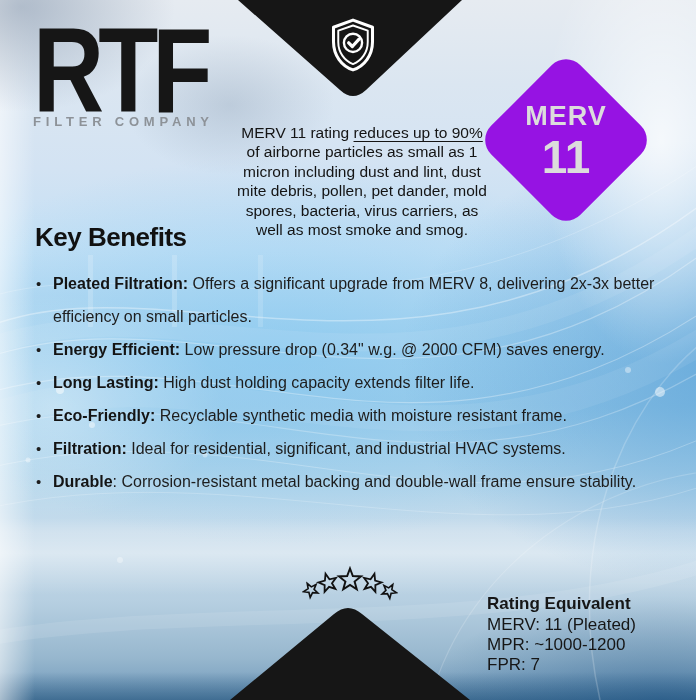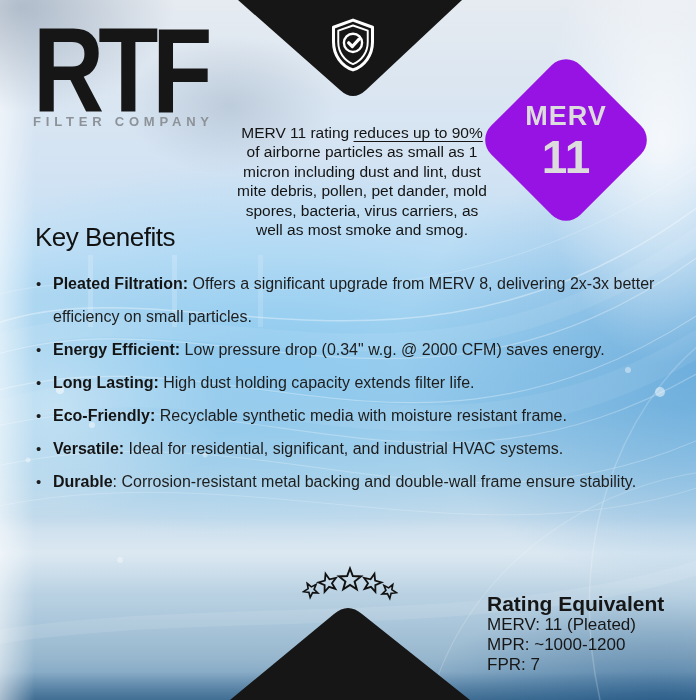--- a/index.html
+++ b/index.html
@@ -39,33 +39,33 @@
   
   .badge{left:503px;top:77px;width:126px;height:126px;background:#9613E3;
     border-radius:20px;transform:rotate(45deg);}
   .badge-inner{position:absolute;inset:0;transform:rotate(-45deg);
     display:flex;flex-direction:column;align-items:center;justify-content:center;
     color:#DCDCDC;}
   .badge-label{font-size:27px;font-weight:bold;letter-spacing:1px;}
   .badge-value{font-size:46px;font-weight:bold;line-height:1;margin-top:2px;}
 
   
-  .kb-heading{left:35px;top:222px;font-size:26px;font-weight:normal;letter-spacing:-0.5px;color:#111;margin:0;text-align:right;}
+  .kb-heading{left:35px;top:222px;font-size:26px;font-weight:bold;letter-spacing:-0.5px;color:#111;margin:0;text-align:right;}
   .benefits{left:36px;top:267px;width:640px;margin:0;padding:0;list-style:none;}
   .benefits li{position:relative;padding-left:17px;font-size:16px;line-height:33px;color:#1d1d1d;}
   .benefits li::before{content:"•";position:absolute;left:0;top:0;font-size:15px;color:#1d1d1d;}
   .benefits .b{font-weight:bold;color:#141414;}
 
   
   .stars{left:302px;top:566px;}
   .tri{left:228px;bottom:0;}
 
   
   .rating{left:487px;top:594px;font-size:17px;color:#161616;line-height:20px;}
-  .rating-h{font-weight:bold;margin:0 0 1px 0;font-size:21px;}
+  .rating-h{font-weight:bold;margin:0 0 1px 0;font-size:17px;}
   .rating div{margin:0;}
 </style>
 </head>
 <body>
 
 <div class="stage">
 
   <svg class="bg-waves" width="700" height="700" viewBox="0 0 700 700">
     <g fill="none" stroke="#ffffff">
       <path d="M-20,420 C220,330 430,520 720,330" stroke-width="26" opacity="0.07"></path>
@@ -120,21 +120,21 @@
       <div class="badge-value">11</div>
     </div>
   </div>
 
   <h2 class="layer kb-heading">Key Benefits</h2>
   <ul class="layer benefits">
     <li><span class="b">Pleated Filtration:</span><span> Offers a significant upgrade from MERV 8, delivering 2x-3x better efficiency on small particles.</span></li>
     <li><span class="b">Energy Efficient:</span><span> Low pressure drop (0.34" w.g. @ 2000 CFM) saves energy.</span></li>
     <li><span class="b">Long Lasting:</span><span> High dust holding capacity extends filter life.</span></li>
     <li><span class="b">Eco-Friendly:</span><span> Recyclable synthetic media with moisture resistant frame.</span></li>
-    <li><span class="b">Versatile:</span><span> Ideal for residential, significant, and industrial HVAC systems.</span></li>
+    <li><span class="b">Filtration:</span><span> Ideal for residential, significant, and industrial HVAC systems.</span></li>
     <li><span class="b">Durable</span><span>: Corrosion-resistant metal backing and double-wall frame ensure stability.</span></li>
   </ul>
 
   <svg class="layer stars" width="96" height="36" viewBox="0 0 96 36">
     <g fill="none" stroke="#111111" stroke-linejoin="miter">
       <path d="M0,-1 L0.247,-0.34 L0.951,-0.309 L0.399,0.13 L0.588,0.809 L0,0.42 L-0.588,0.809 L-0.399,0.13 L-0.951,-0.309 L-0.247,-0.34 Z" transform="translate(48,14) scale(11.5)" stroke-width="0.17"></path>
       <path d="M0,-1 L0.247,-0.34 L0.951,-0.309 L0.399,0.13 L0.588,0.809 L0,0.42 L-0.588,0.809 L-0.399,0.13 L-0.951,-0.309 L-0.247,-0.34 Z" transform="translate(26,17) scale(9.5) rotate(-15)" stroke-width="0.19"></path>
       <path d="M0,-1 L0.247,-0.34 L0.951,-0.309 L0.399,0.13 L0.588,0.809 L0,0.42 L-0.588,0.809 L-0.399,0.13 L-0.951,-0.309 L-0.247,-0.34 Z" transform="translate(70,17) scale(9.5) rotate(15)" stroke-width="0.19"></path>
       <path d="M0,-1 L0.247,-0.34 L0.951,-0.309 L0.399,0.13 L0.588,0.809 L0,0.42 L-0.588,0.809 L-0.399,0.13 L-0.951,-0.309 L-0.247,-0.34 Z" transform="translate(9,24) scale(7.5) rotate(-30)" stroke-width="0.22"></path>
       <path d="M0,-1 L0.247,-0.34 L0.951,-0.309 L0.399,0.13 L0.588,0.809 L0,0.42 L-0.588,0.809 L-0.399,0.13 L-0.951,-0.309 L-0.247,-0.34 Z" transform="translate(87,25) scale(7.5) rotate(30)" stroke-width="0.22"></path>

